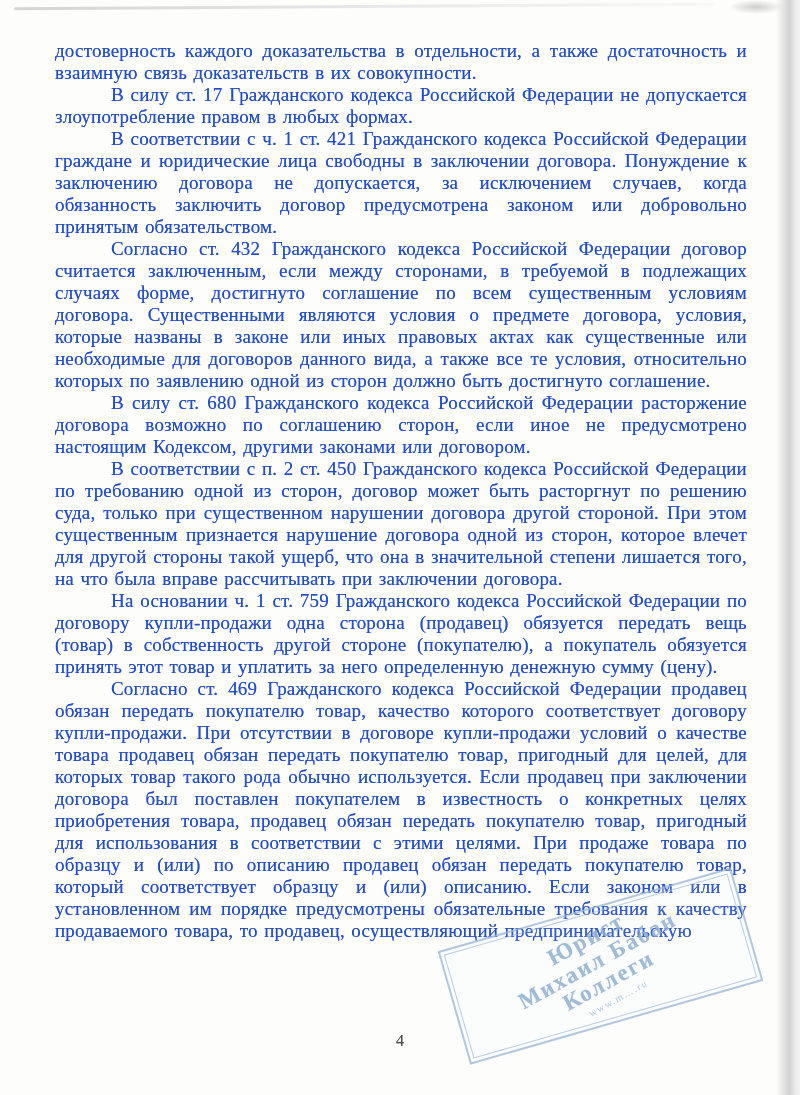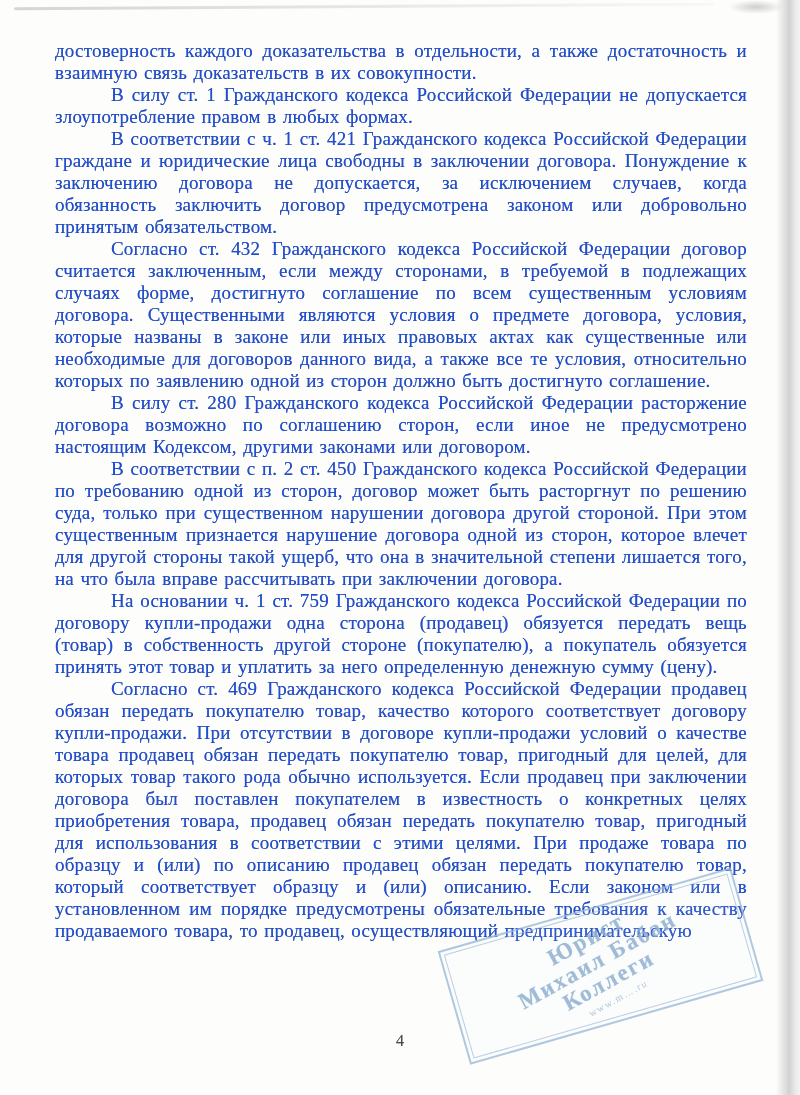--- a/index.html
+++ b/index.html
@@ -92,24 +92,24 @@
 
 <div class="page">
 
   <div class="scan-artifact-top"></div>
   <div class="scan-corner-blotch"></div>
   <div class="scan-edge-right"></div>
 
   <div class="content">
 
   <p class="para">достоверность каждого доказательства в отдельности, а также достаточность и взаимную связь доказательств в их совокупности.</p>
-      <p class="para indent">В силу ст. 1 Гражданского кодекса Российской Федерации не допускается злоупотребление правом в любых формах.</p>
+      <p class="para indent">В силу ст. 17 Гражданского кодекса Российской Федерации не допускается злоупотребление правом в любых формах.</p>
       <p class="para indent">В соответствии с ч. 1 ст. 421 Гражданского кодекса Российской Федерации граждане и юридические лица свободны в заключении договора. Понуждение к заключению договора не допускается, за исключением случаев, когда обязанность заключить договор предусмотрена законом или добровольно принятым обязательством.</p>
       <p class="para indent">Согласно ст. 432 Гражданского кодекса Российской Федерации договор считается заключенным, если между сторонами, в требуемой в подлежащих случаях форме, достигнуто соглашение по всем существенным условиям договора. Существенными являются условия о предмете договора, условия, которые названы в законе или иных правовых актах как существенные или необходимые для договоров данного вида, а также все те условия, относительно которых по заявлению одной из сторон должно быть достигнуто соглашение.</p>
-      <p class="para indent">В силу ст. 280 Гражданского кодекса Российской Федерации расторжение договора возможно по соглашению сторон, если иное не предусмотрено настоящим Кодексом, другими законами или договором.</p>
+      <p class="para indent">В силу ст. 680 Гражданского кодекса Российской Федерации расторжение договора возможно по соглашению сторон, если иное не предусмотрено настоящим Кодексом, другими законами или договором.</p>
       <p class="para indent">В соответствии с п. 2 ст. 450 Гражданского кодекса Российской Федерации по требованию одной из сторон, договор может быть расторгнут по решению суда, только при существенном нарушении договора другой стороной. При этом существенным признается нарушение договора одной из сторон, которое влечет для другой стороны такой ущерб, что она в значительной степени лишается того, на что была вправе рассчитывать при заключении договора.</p>
       <p class="para indent">На основании ч. 1 ст. 759 Гражданского кодекса Российской Федерации по договору купли-продажи одна сторона (продавец) обязуется передать вещь (товар) в собственность другой стороне (покупателю), а покупатель обязуется принять этот товар и уплатить за него определенную денежную сумму (цену).</p>
       <p class="para indent">Согласно ст. 469 Гражданского кодекса Российской Федерации продавец обязан передать покупателю товар, качество которого соответствует договору купли-продажи. При отсутствии в договоре купли-продажи условий о качестве товара продавец обязан передать покупателю товар, пригодный для целей, для которых товар такого рода обычно используется. Если продавец при заключении договора был поставлен покупателем в известность о конкретных целях приобретения товара, продавец обязан передать покупателю товар, пригодный для использования в соответствии с этими целями. При продаже товара по образцу и (или) по описанию продавец обязан передать покупателю товар, который соответствует образцу и (или) описанию. Если законом или в установленном им порядке предусмотрены обязательные требования к качеству продаваемого товара, то продавец, осуществляющий предпринимательскую</p>
     </div>
 
   <div class="page-number">4</div>
 
   <div class="stamp">
     <div class="stamp-inner"></div>
     <div class="stamp-text" style="color: rgb(143, 176, 208);">

